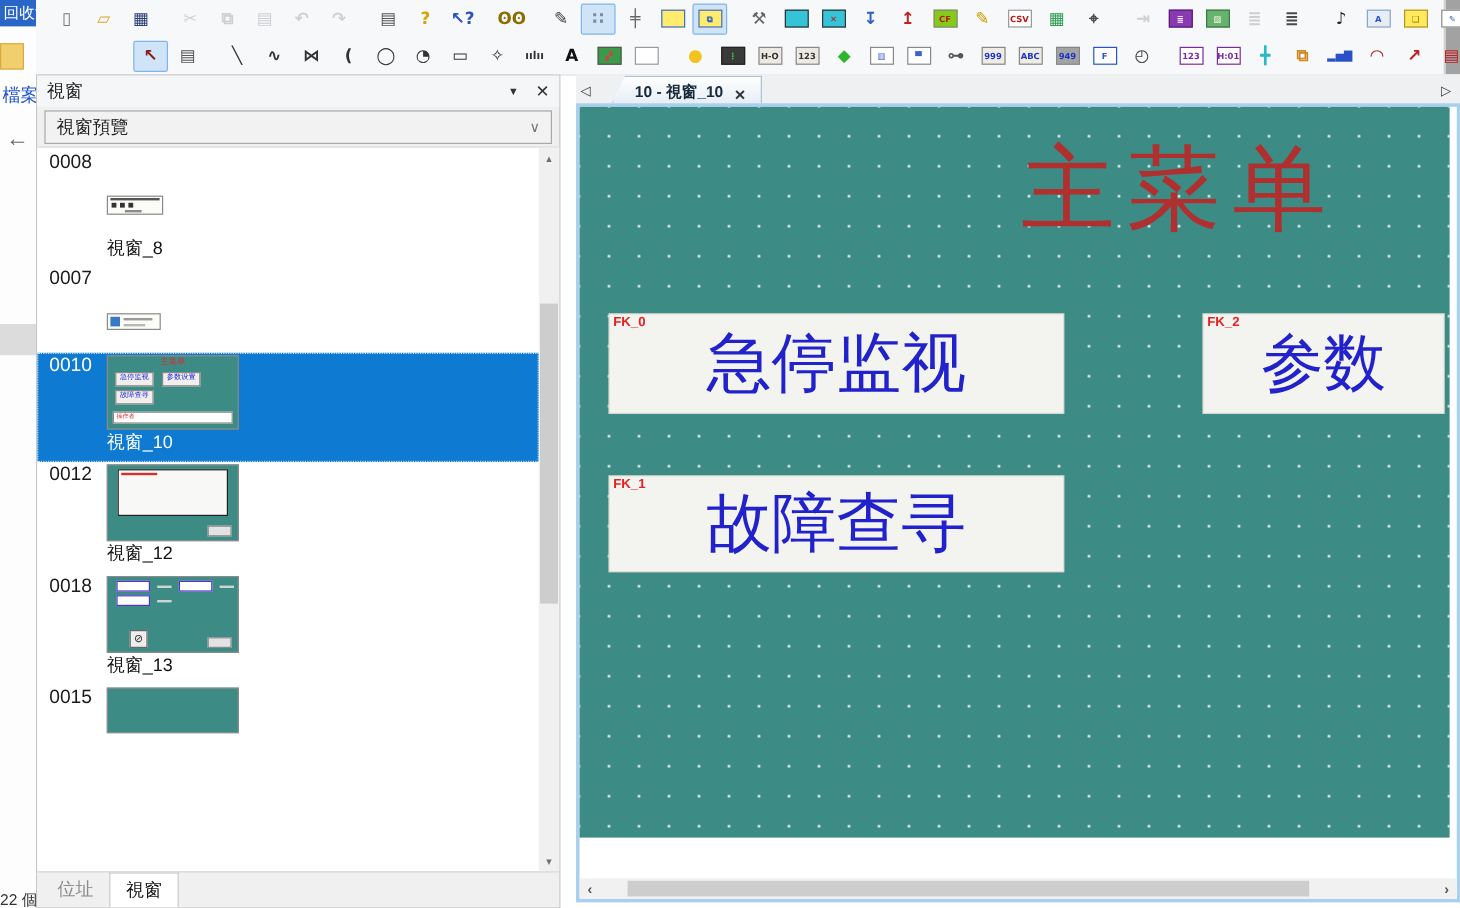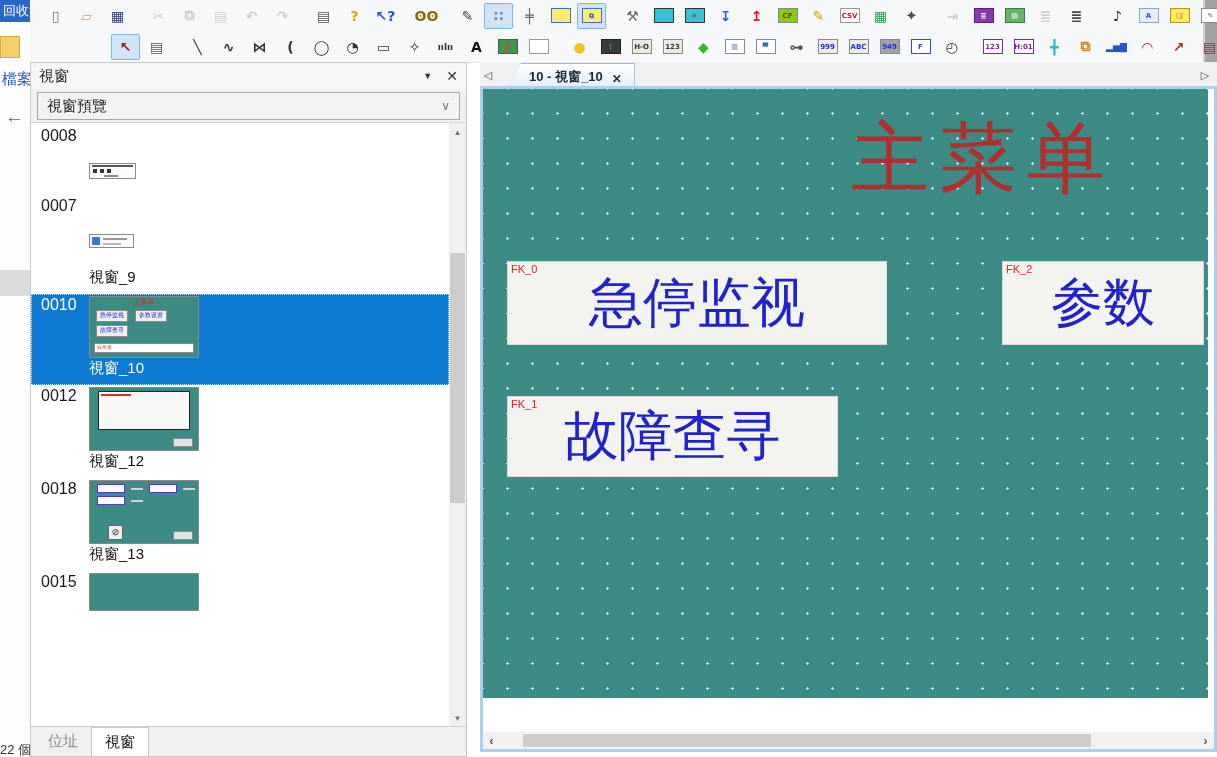--- a/index.html
+++ b/index.html
@@ -104,23 +104,23 @@
   .etab .x{font-weight:bold;color:#333;font-size:12px}
   .navarr.right{margin-left:auto;margin-right:4px}
   .frame{position:absolute;left:0;top:24px;right:0;bottom:5px;border:3px solid #abd0ee;background:#fff;box-sizing:border-box}
   .canvas{position:absolute;left:0;top:0;right:6px;height:609px;background:var(--teal);overflow:hidden;
           background-image:radial-gradient(circle,rgba(255,255,255,.8) 1.1px,rgba(255,255,255,0) 1.2px);
           background-size:25px 25px;background-position:12px 12px}
   .c-title{position:absolute;left:368px;top:22px;font-family:"DejaVu Serif",serif;font-size:78px;line-height:94px;
            color:var(--redtitle);letter-spacing:10px;white-space:nowrap}
   .fk{position:absolute;background:#f3f3f0;box-shadow:0 0 0 1px #d9d9d2}
   .fk0{left:25px;top:173px;width:378px;height:82px}
-  .fk1{left:25px;top:308px;width:329px;height:79px}
+  .fk1{left:25px;top:308px;width:378px;height:79px}
   .fk2{left:520px;top:173px;width:200px;height:82px}
-  .tag{position:absolute;left:3px;top:1px;font-size:11px;font-weight:normal;color:var(--redtag)}
+  .tag{position:absolute;left:3px;top:1px;font-size:11px;font-weight:bold;color:var(--redtag)}
   .fk .lbl{width:100%;height:100%;display:flex;align-items:center;justify-content:center;
            font-family:"DejaVu Serif",serif;font-size:54px;color:var(--bluelbl);white-space:nowrap}
   .fk2 .lbl{font-size:52px}
   .ab{position:absolute;left:5px;top:523px;right:10px;height:64px;border:2px solid #efefef}
   .ab .tag{left:4px;top:0}
   .ab .lbl{position:absolute;left:7px;top:8px;font-family:"DejaVu Serif",serif;font-size:37px;color:#d42020;white-space:nowrap}
   .hscroll{position:absolute;left:0;right:0;bottom:0;height:17px;background:#f1f1f1}
   .hscroll .arr{position:absolute;top:0;width:17px;height:17px;display:flex;align-items:center;justify-content:center;
                 color:#555;font-size:12px;font-weight:bold}
   .hscroll .arr.l{left:0}.hscroll .arr.r{right:0}
@@ -297,31 +297,31 @@
           <div class="th th-mini-a">
             <div class="ma-top"></div>
             <div class="ma-dots">
               <i></i>
               <i></i>
               <i></i>
             </div>
             <div class="ma-dash"></div>
           </div>
         </div>
+        <div class="wlabel">視窗_8</div>
       </div>
       <div class="witem small">
         <div class="wid">0007</div>
         <div class="wthumbwrap">
           <div class="th th-mini-b">
             <div class="mb-sq"></div>
             <div class="mb-l1"></div>
             <div class="mb-l2"></div>
           </div>
         </div>
-        <div class="wlabel">視窗_9</div>
       </div>
       <div class="witem large sel">
         <div class="wid">0010</div>
         <div class="wthumbwrap">
           <div class="th th-teal th-menu">
             <div class="t-title">主菜单</div>
             <div class="t-btnrow">
               <span class="t-chip">急停监视</span>
               <span class="t-chip">参数设置</span>
             </div>

